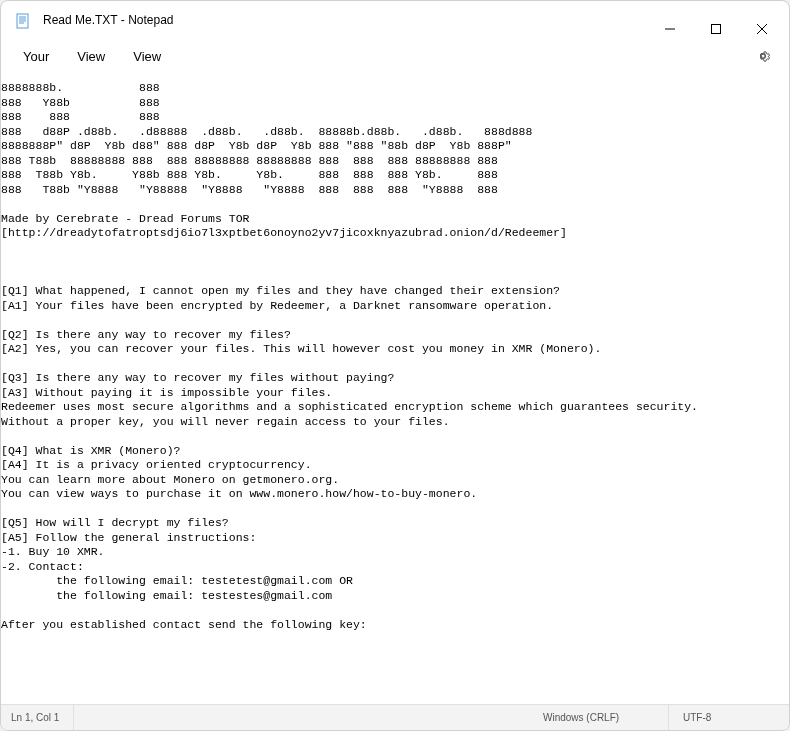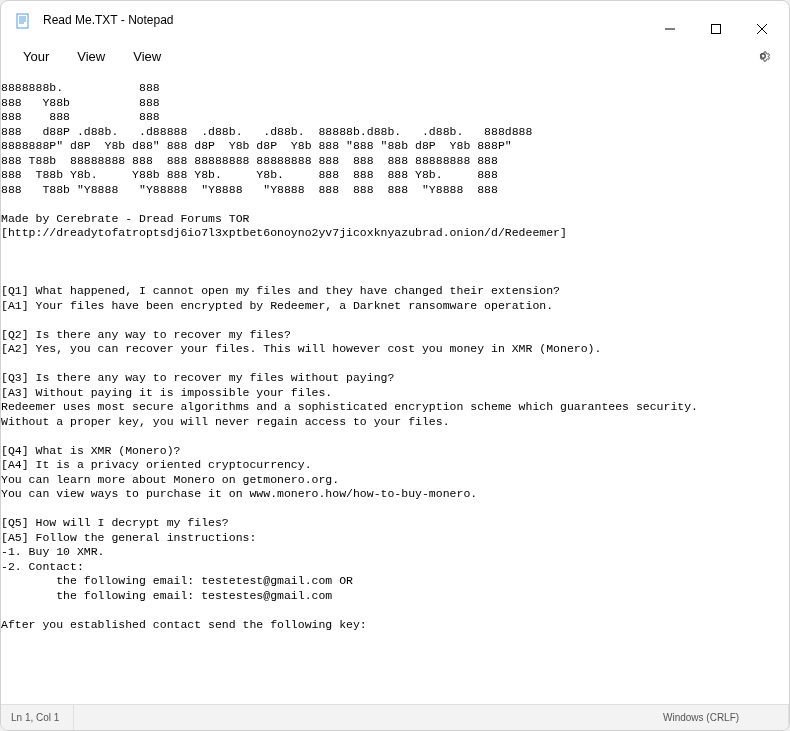--- a/index.html
+++ b/index.html
@@ -192,15 +192,16 @@
 -2. Contact:
         the following email: testetest@gmail.com OR
         the following email: testestes@gmail.com
 
 After you established contact send the following key:</div>
 
   <div class="statusbar">
     <div class="status-cell first">Ln 1, Col 1</div>
     <div class="status-spacer"></div>
     <div class="status-cell enc">Windows (CRLF)</div>
+    <div class="status-cell utf">UTF-8</div>
   </div>
 
 </div>
 
 </body></html>

